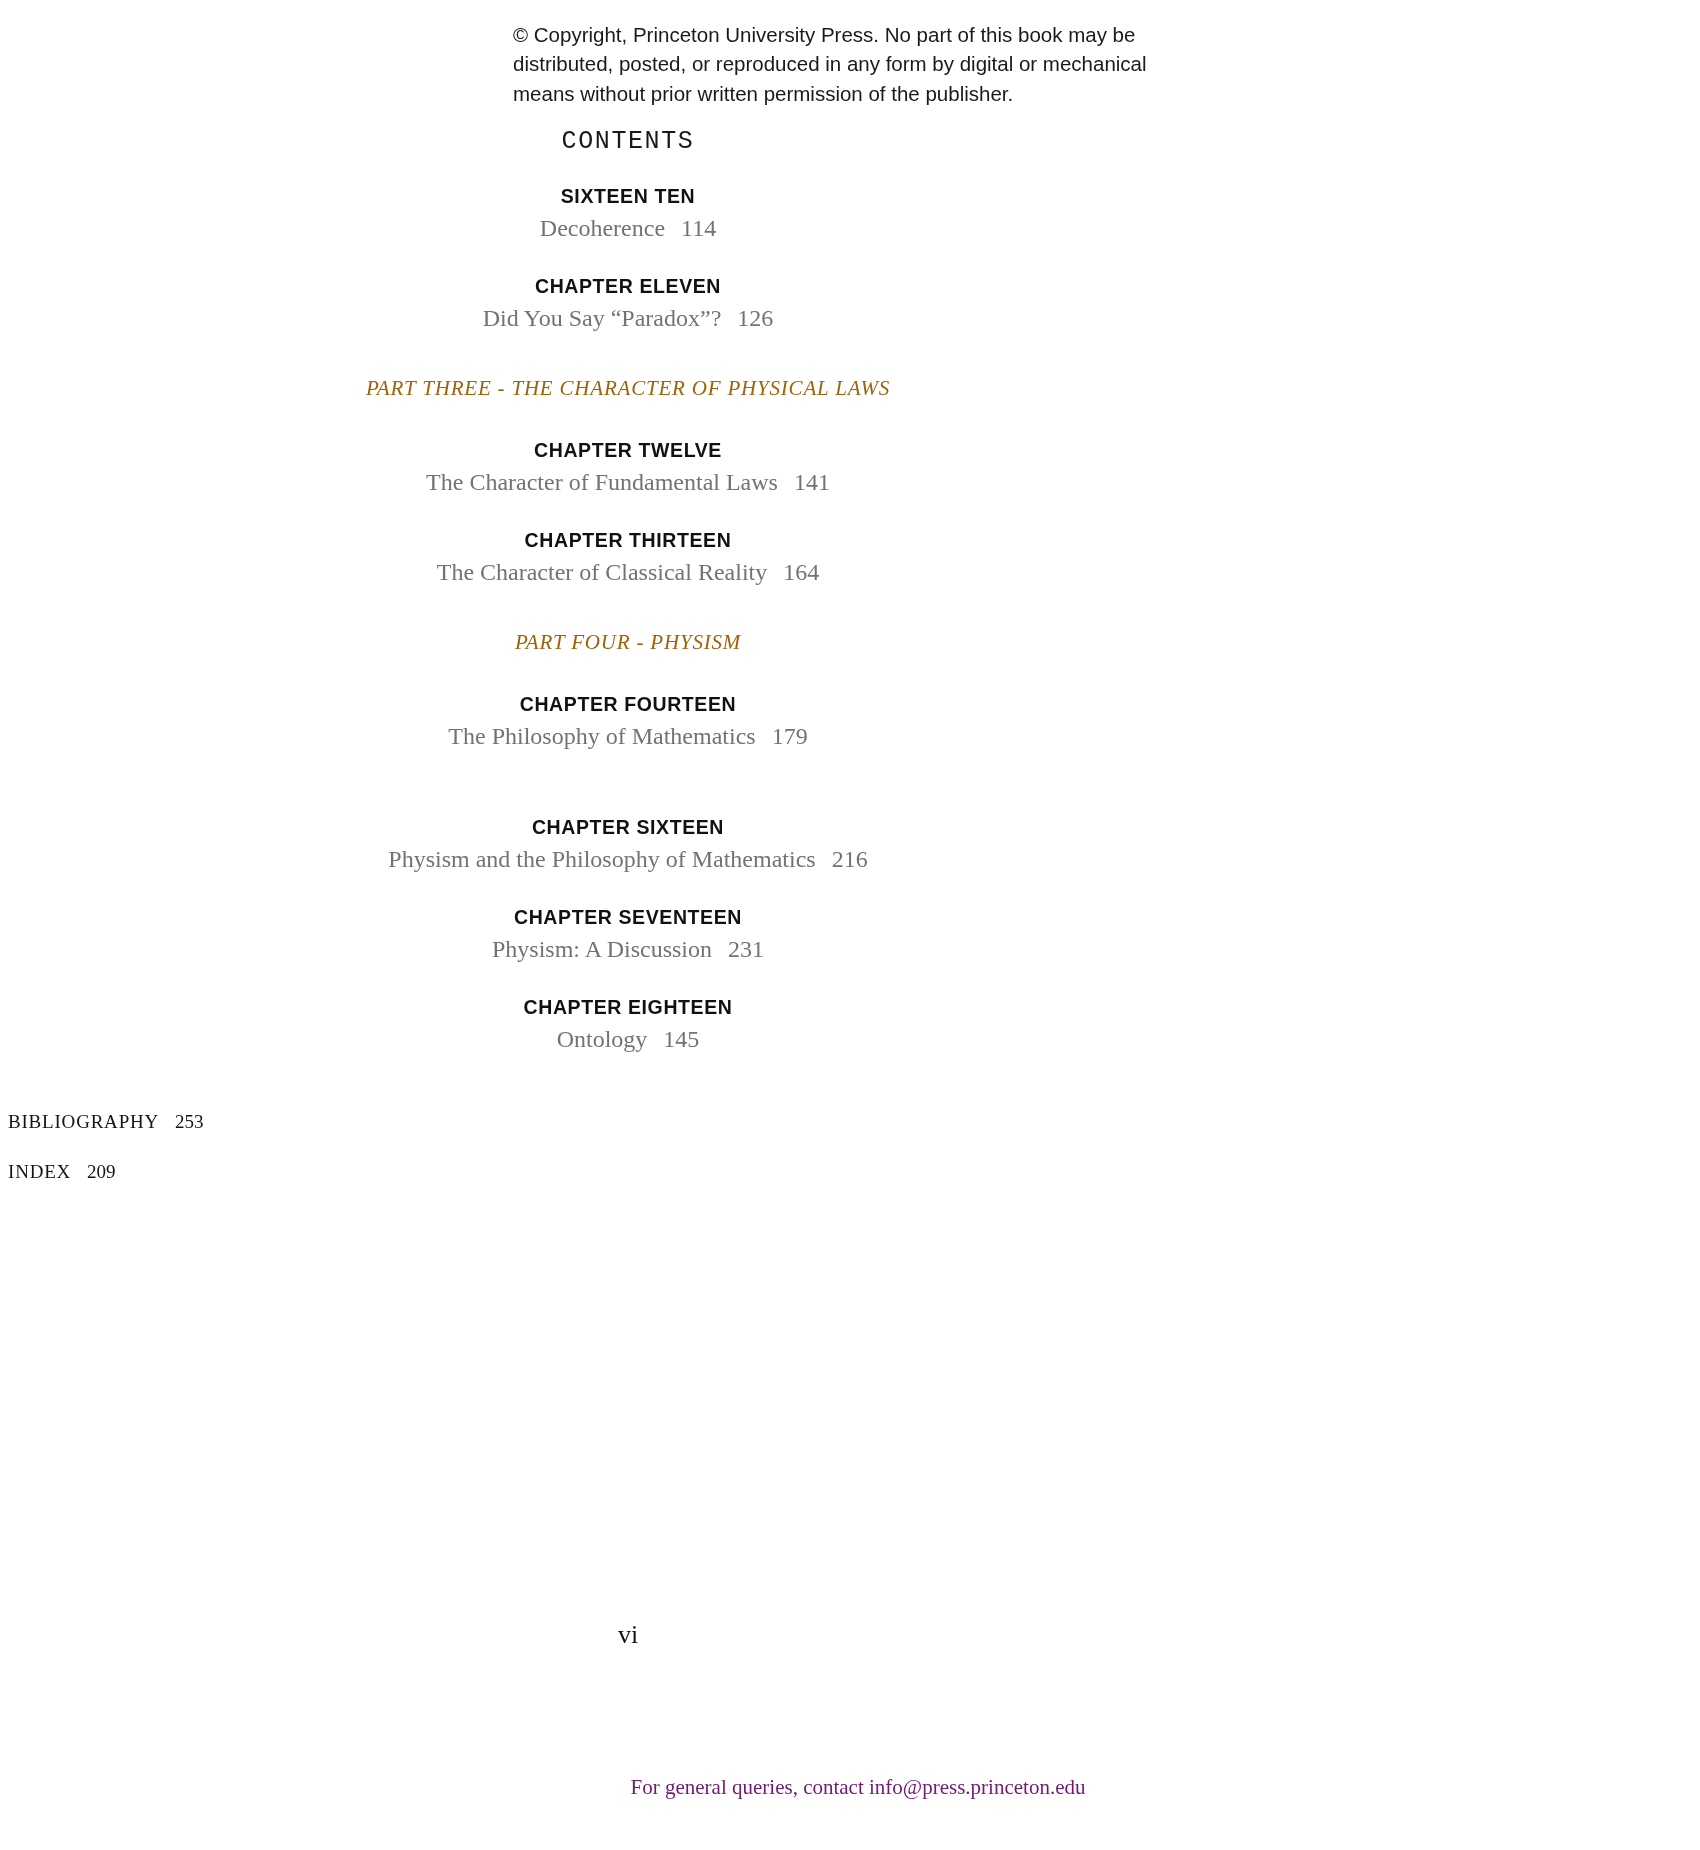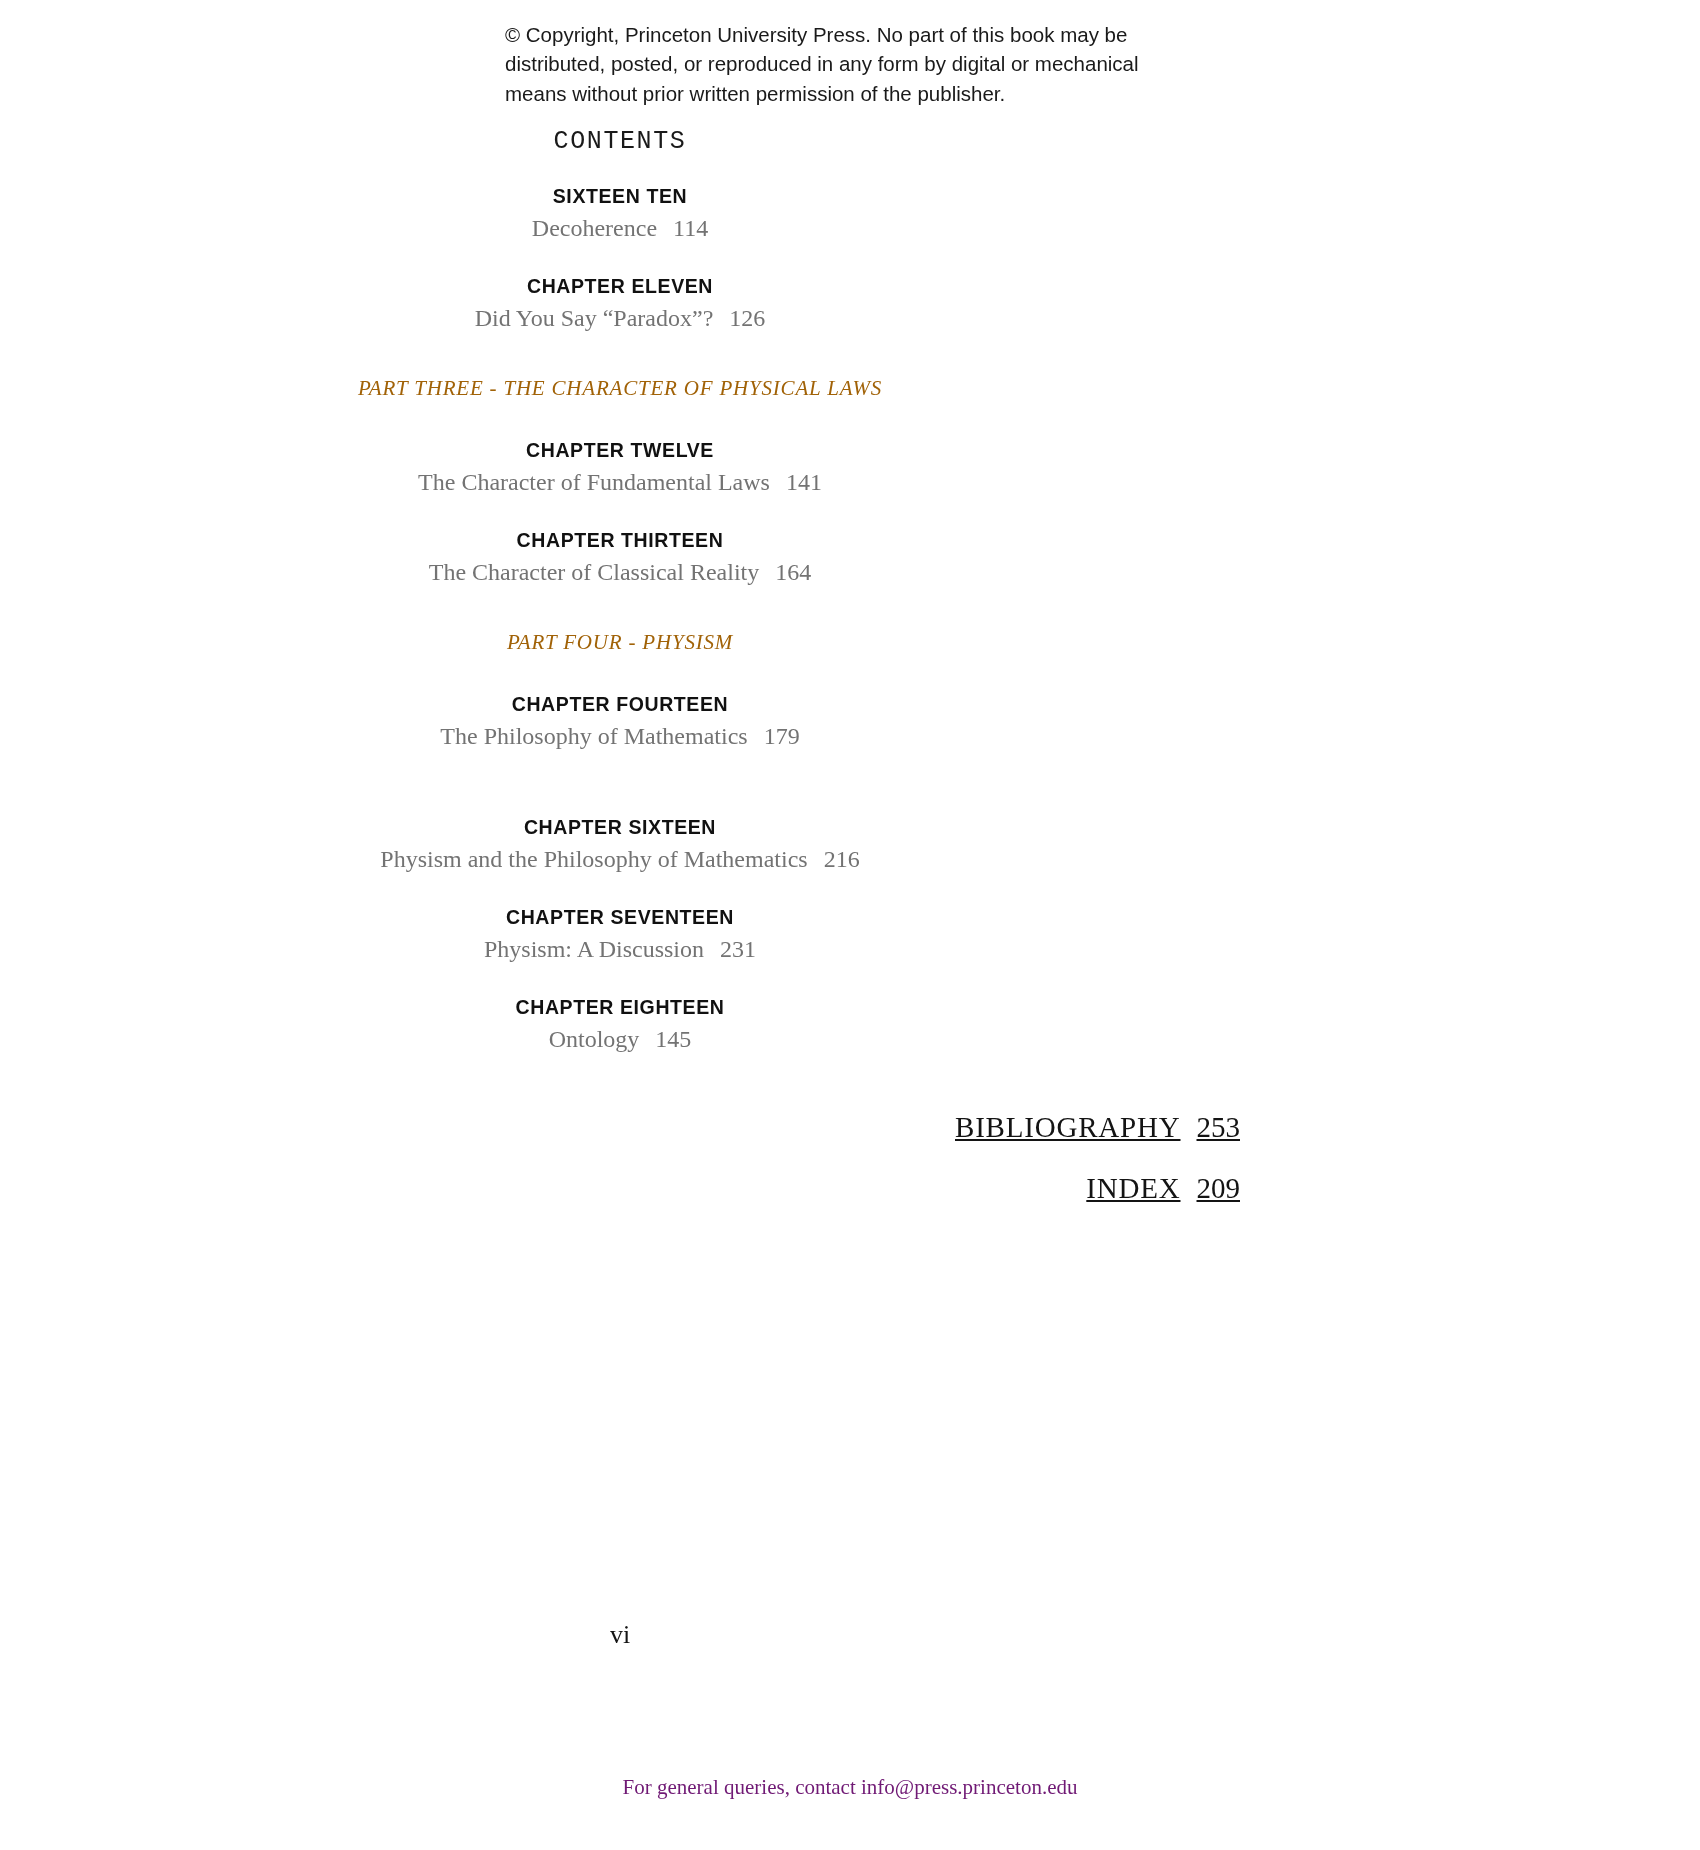--- a/index.html
+++ b/index.html
@@ -11,21 +11,21 @@
     width: 1700px;
     height: 1850px;
     position: relative;
     font-family: "Liberation Serif", serif;
     color: #151515;
     overflow: hidden;
   }
 
   .page {
     position: absolute;
-    left: 0;
+    left: 8px;
     top: 0;
     width: 1546px;
     height: 1850px;
   }
 
   
   .copyright {
     position: absolute;
     left: 505px;
     top: 20px;
@@ -86,26 +86,25 @@
     font-family: "Liberation Serif", serif;
     font-style: italic;
     font-size: 21px;
     letter-spacing: 0.8px;
     color: #a16207;
   }
   .part-gap-top { height: 44px; }
   .part-gap-bottom { height: 38px; }
 
   .backmatter {
-    text-align: right;
+    text-align: left;
     font-family: "Liberation Serif", serif;
-    font-size: 29px;
+    font-size: 19px;
     letter-spacing: 0.8px;
     color: #141414;
-    text-decoration: underline;
   }
   .backmatter .pg { margin-left: 16px; letter-spacing: 0; }
 
   
   .folio {
     position: absolute;
     left: 0;
     top: 1620px;
     width: 1240px;
     text-align: center;

